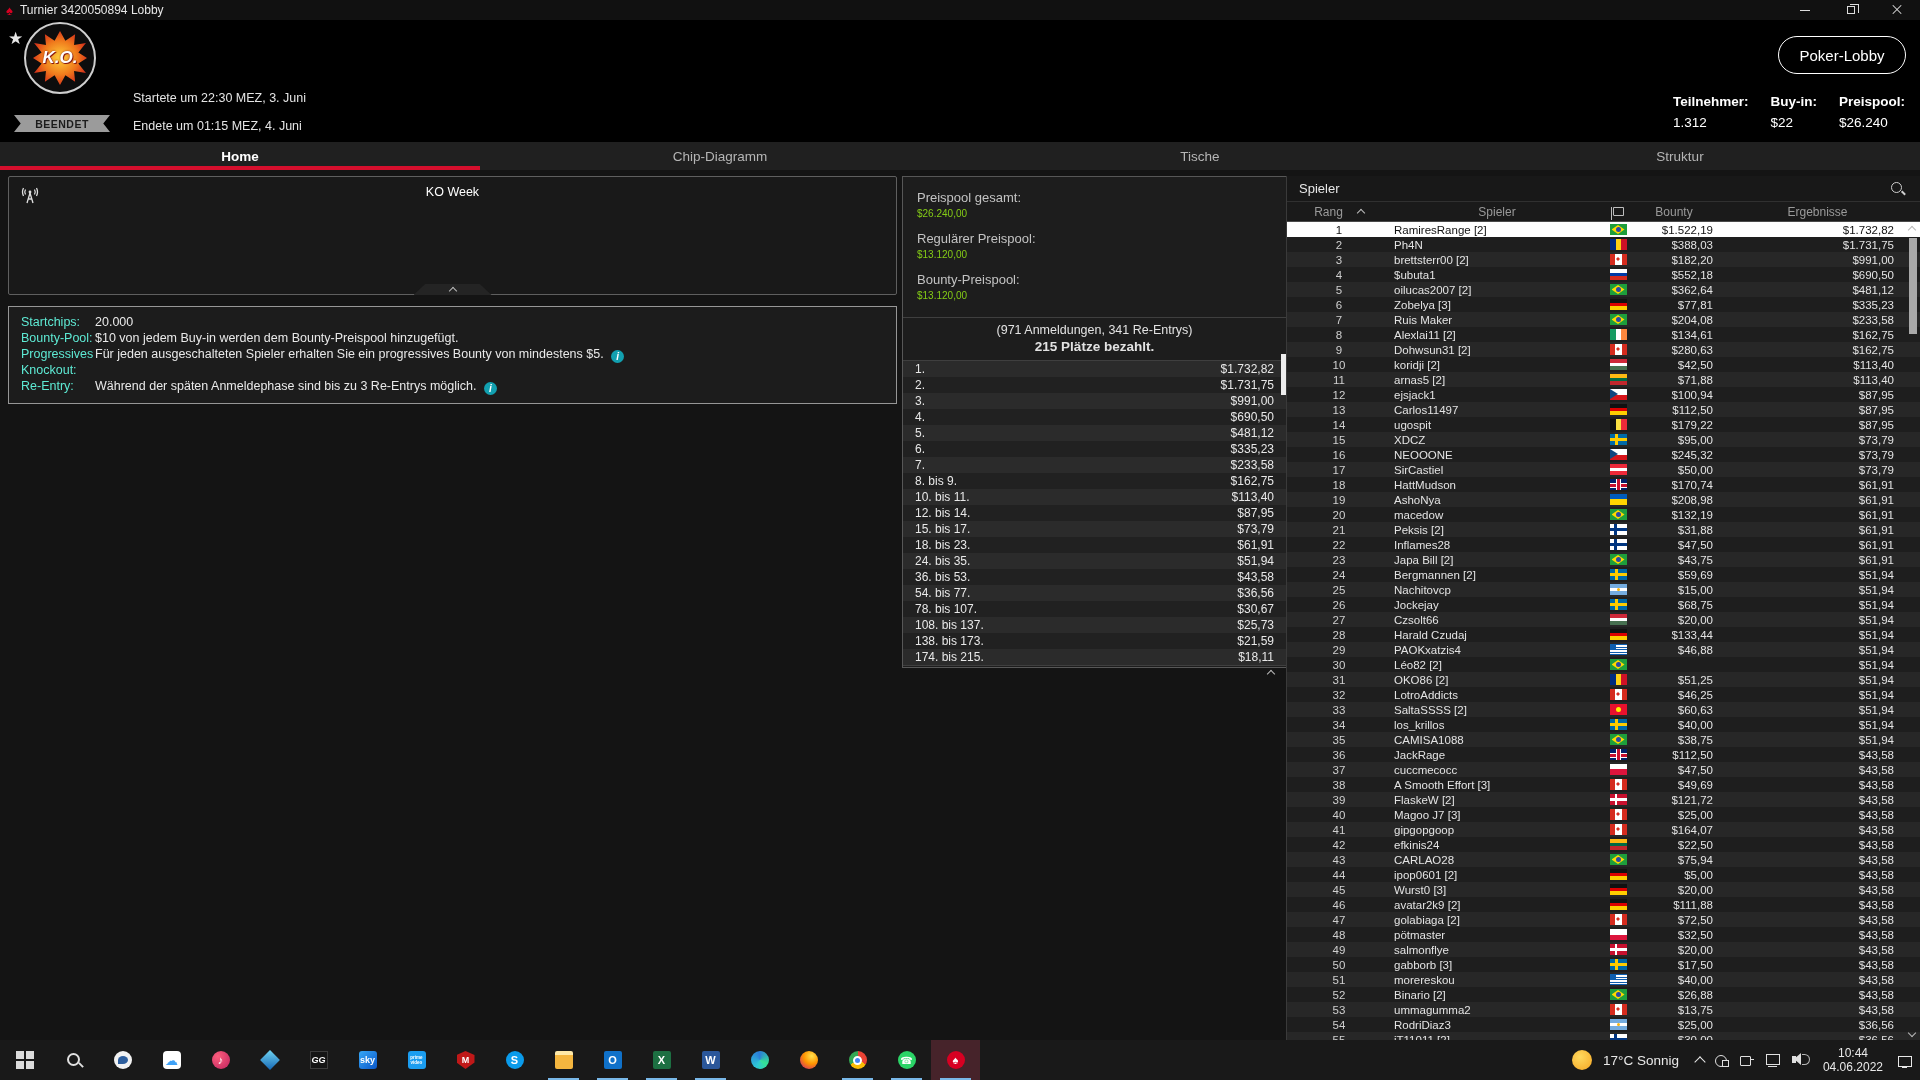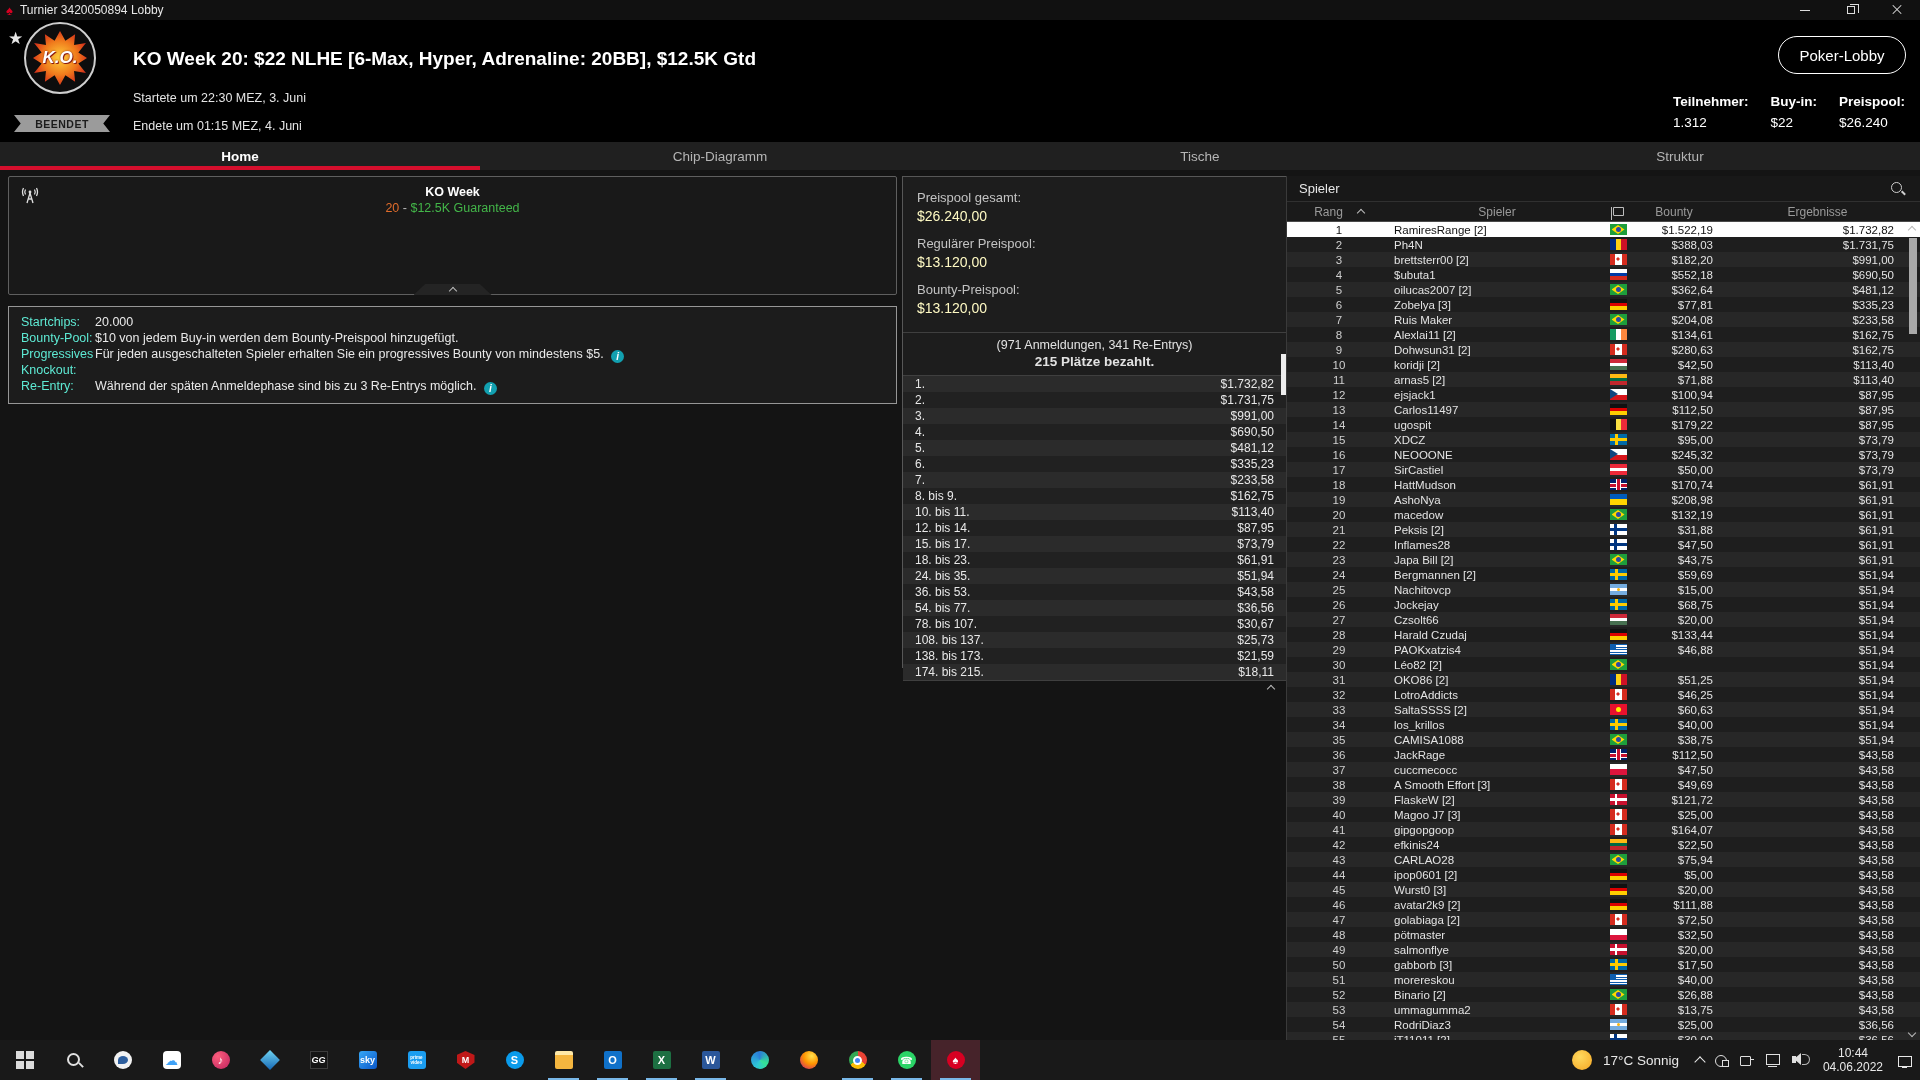--- a/index.html
+++ b/index.html
@@ -39,42 +39,42 @@
   .tabbar{position:absolute;left:0;top:142px;width:1920px;height:28px;background:#202020;display:flex}
   .tab{flex:1 1 0;position:relative;display:flex;align-items:center;justify-content:center;color:#b5b5b5;font-size:13.5px}
   .tab.active{color:#fff;font-weight:bold}
   .tab-line{position:absolute;left:0;right:0;bottom:0;height:4px;background:transparent}
   .tab.active .tab-line{background:#d50f2d}
 
   
   .banner-box{position:absolute;left:8px;top:176px;width:889px;height:119px;background:#191919;border:1px solid #5f5f5f;border-radius:2px}
   .antenna{position:absolute;left:12px;top:10px}
   .banner-center{position:absolute;left:0;top:8px;width:100%;text-align:center}
-  .banner-title{font-size:12.5px;font-weight:bold;color:#fff}
+  .banner-title{font-size:12.5px;font-weight:normal;color:#fff}
   .banner-line{font-size:12.5px;margin-top:2px}
   .banner-num{color:#e06c2b}
   .banner-sep{color:#bbb}
   .banner-gtd{color:#43b649}
   .notch{position:absolute;bottom:-1px;left:50%;transform:translateX(-50%);width:78px;height:11px;background:#242424;clip-path:polygon(0 100%,15% 0,85% 0,100% 100%);display:flex;align-items:center;justify-content:center}
   .chev-up{width:6px;height:6px;border-left:1.5px solid #b9b9b9;border-top:1.5px solid #b9b9b9;transform:rotate(45deg);margin-top:3px}
   .chev-down{width:6px;height:6px;border-left:1.5px solid #b9b9b9;border-top:1.5px solid #b9b9b9;transform:rotate(225deg)}
 
   
   .info-box{position:absolute;left:8px;top:306px;width:889px;height:98px;background:#1c1c1c;border:1px solid #969696;padding:7px 10px 0 12px;color:#e9e9e9;font-size:12.5px;line-height:16px}
   .inforow{display:flex}
   .info-label{flex:0 0 74px;color:#5eead4}
   .info-text{flex:1}
   .info-i{display:none;width:13px;height:13px;border-radius:50%;background:#12a0b0;color:#fff;font-size:10px;font-weight:bold;font-style:italic;text-align:center;line-height:13px;vertical-align:-2px;margin-left:4px}
   .inforow.has-i .info-i{display:inline-block}
 
   
   .prize-panel{position:absolute;left:902px;top:176px;width:385px;height:492px;background:#1d1d1d;border:1px solid #575757}
   .pools{padding:13px 0 4px 14px}
   .pool-label{font-size:13px;color:#c3c3c3;margin-bottom:3px}
-  .pool-value{font-size:14px;color:#fef9c3;margin-bottom:12px}
+  .pool-value{font-size:10px;color:#84cc16;margin-bottom:12px}
   .regs{border-top:1px solid #3f3f3f;text-align:center;padding:5px 0 6px;color:#e2e2e2}
   .regs-line1{font-size:12.5px}
   .regs-line2{font-size:13.5px;font-weight:bold;margin-top:2px}
   .paylist{border-top:1px solid #3f3f3f}
   .payrow{height:16px;display:flex;justify-content:space-between;align-items:center;padding:0 12px;font-size:12px;color:#e8e8e8}
   .payrow:nth-child(odd){background:#2b2b2b}
   .payrow:nth-child(even){background:#212121}
   .pay-bottom{height:13px;border-top:1px solid #3f3f3f;display:flex;justify-content:flex-end;align-items:center;padding-right:12px}
   .pz-thumb{position:absolute;right:0px;top:177px;width:5px;height:41px;background:#ededed}
 
@@ -219,21 +219,20 @@
     </div>
   </div>
 
   <div class="header">
     <span class="fav-star">★</span>
     <div class="ko-logo">
       <div class="ko-burst"></div>
       <div class="ko-text">K.O.</div>
     </div>
     <div class="badge">BEENDET</div>
-    <div class="h-title">KO Week 20: $22 NLHE [6-Max, Hyper, Adrenaline: 20BB], $12.5K Gtd</div>
     <div class="h-start">Startete um 22:30 MEZ, 3. Juni</div>
     <div class="h-end">Endete um 01:15 MEZ, 4. Juni</div>
     <div class="lobby-btn">Poker-Lobby</div>
     <div class="h-stats">
         <div class="stat">
           <span class="stat-label">Teilnehmer:</span>
           <span class="stat-value">1.312</span>
         </div>
         <div class="stat">
           <span class="stat-label">Buy-in:</span>
@@ -271,21 +270,20 @@
         <g stroke="#e0e0e0" stroke-width="1.3" fill="none">
           <path d="M9 6 L6 16 M9 6 L12 16 M7 12 L11 12"></path>
           <circle cx="9" cy="5" r="1.4" fill="#e0e0e0" stroke="none"></circle>
           <path d="M4.5 2.5 Q3 5 4.5 7.5 M13.5 2.5 Q15 5 13.5 7.5"></path>
           <path d="M2.5 1 Q0.5 5 2.5 9 M15.5 1 Q17.5 5 15.5 9"></path>
         </g>
       </svg>
     </div>
     <div class="banner-center">
       <div class="banner-title">KO Week</div>
-      <div class="banner-line"><span class="banner-num">20</span><span class="banner-sep"> - </span><span class="banner-gtd">$12.5K Guaranteed</span></div>
     </div>
     <div class="notch">
         <span class="chev-up"></span>
       </div>
   </div>
 
   <div class="info-box">
       <div class="inforow">
         <span class="info-label">Startchips:</span>
         <span class="info-text"><span class="txt">20.000</span></span>

